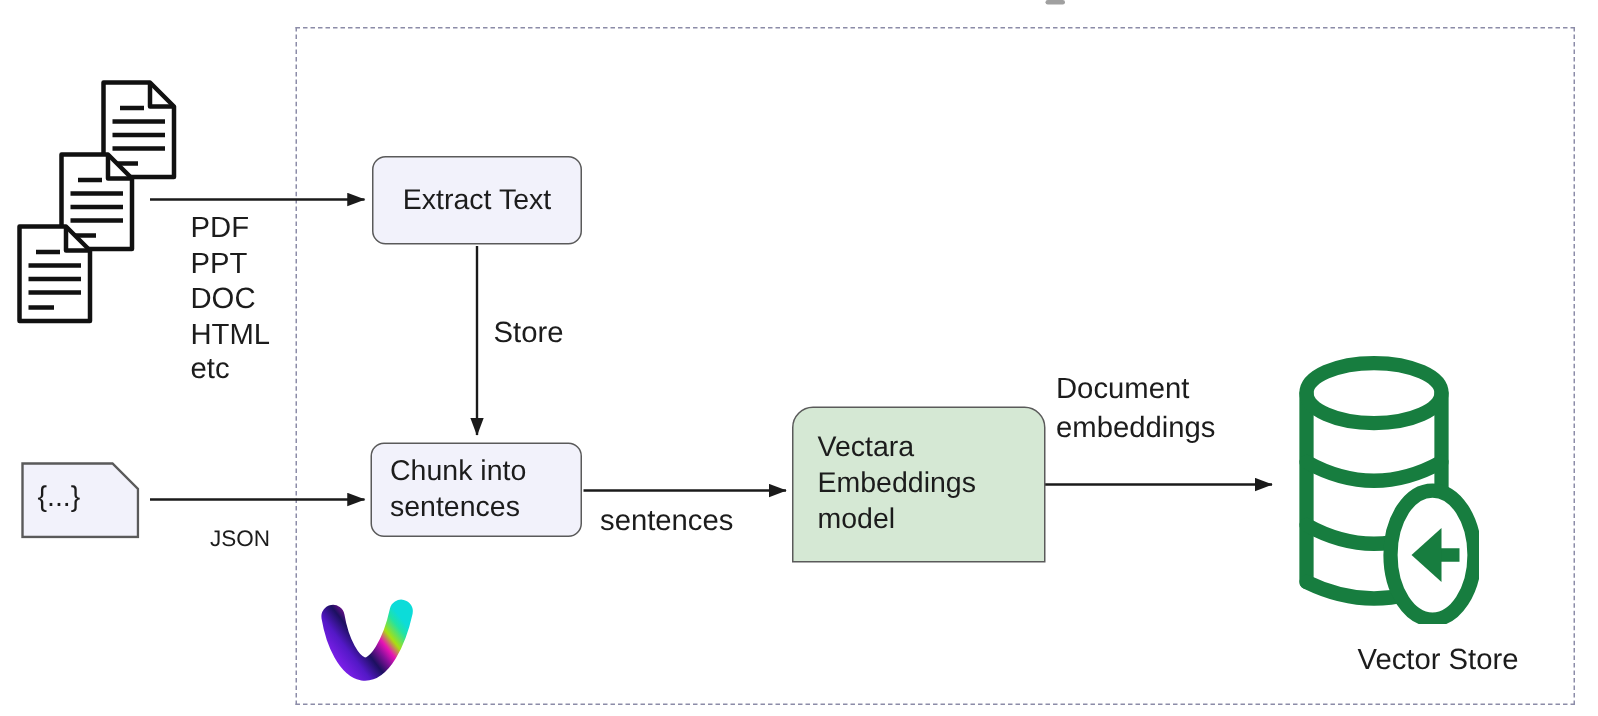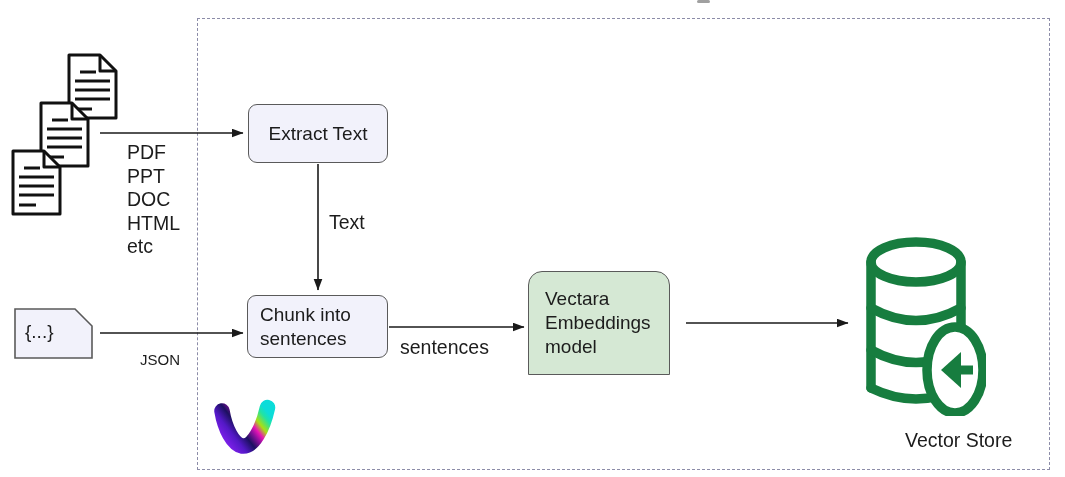--- a/index.html
+++ b/index.html
@@ -17,21 +17,21 @@
   
   .top-mark{left:697px;top:0;width:13px;height:3px;background:#8f8f8f;border-radius:2px;opacity:.85;}
   
   .node{
     background:#f2f2fb;border:1.5px solid #5a5a5a;border-radius:9px;
     display:flex;align-items:center;font-size:19px;line-height:24px;box-sizing:border-box;
   }
   .node-extract{left:248px;top:104px;width:140px;height:59px;justify-content:center;}
   .node-chunk{left:247px;top:295px;width:141px;height:63px;padding-left:12px;}
   .node-model{
-    left:528px;top:271px;width:142px;height:104px;
+    left:528px;top:271px;width:169px;height:104px;
     background:#d5e8d4;border:1.5px solid #5a5a5a;border-radius:14px 14px 0 0;
     display:flex;align-items:flex-start;padding:15px 8px 0 16px;box-sizing:border-box;
     font-size:19px;line-height:24px;
   }
   
   .lbl{font-size:19.5px;line-height:23.5px;}
   .formats{left:127px;top:141px;}
   .json-lbl{left:140px;top:348px;font-size:15px;}
   .text-lbl{left:329px;top:211px;}
   .sentences-lbl{left:400px;top:336px;}
@@ -122,22 +122,24 @@
 Embeddings
 model</span>
   </div>
 
   <svg class="abs" style="left:14px;top:308px;" width="79" height="51" viewBox="0 0 79 51">
     <path d="M 1 1 H 61 L 78 18 V 50 H 1 Z" fill="#f2f2fb" stroke="#5a5a5a" stroke-width="1.6"></path>
   </svg>
   <div class="abs json-badge">{...}</div>
 
   <div class="abs lbl json-lbl">JSON</div>
-  <div class="abs lbl text-lbl">Text</div>
+  <div class="abs lbl text-lbl">Store</div>
   <div class="abs lbl sentences-lbl">sentences</div>
+  <div class="abs lbl emb-lbl preline">Document
+embeddings</div>
 
   <svg class="abs" style="left:860px;top:236px;" width="126" height="180" viewBox="0 0 126 180">
     <g stroke="#177d3f" stroke-width="9.5" fill="none" stroke-linecap="round">
       <path d="M 11 26 V 152"></path>
       <path d="M 101 26 V 118"></path>
       <path d="M 11 72 Q 56 97 101 72"></path>
       <path d="M 11 114 Q 56 139 101 114"></path>
       <path d="M 11 152 Q 56 174 101 152"></path>
       <ellipse cx="56" cy="26" rx="45" ry="20"></ellipse>
     </g>

